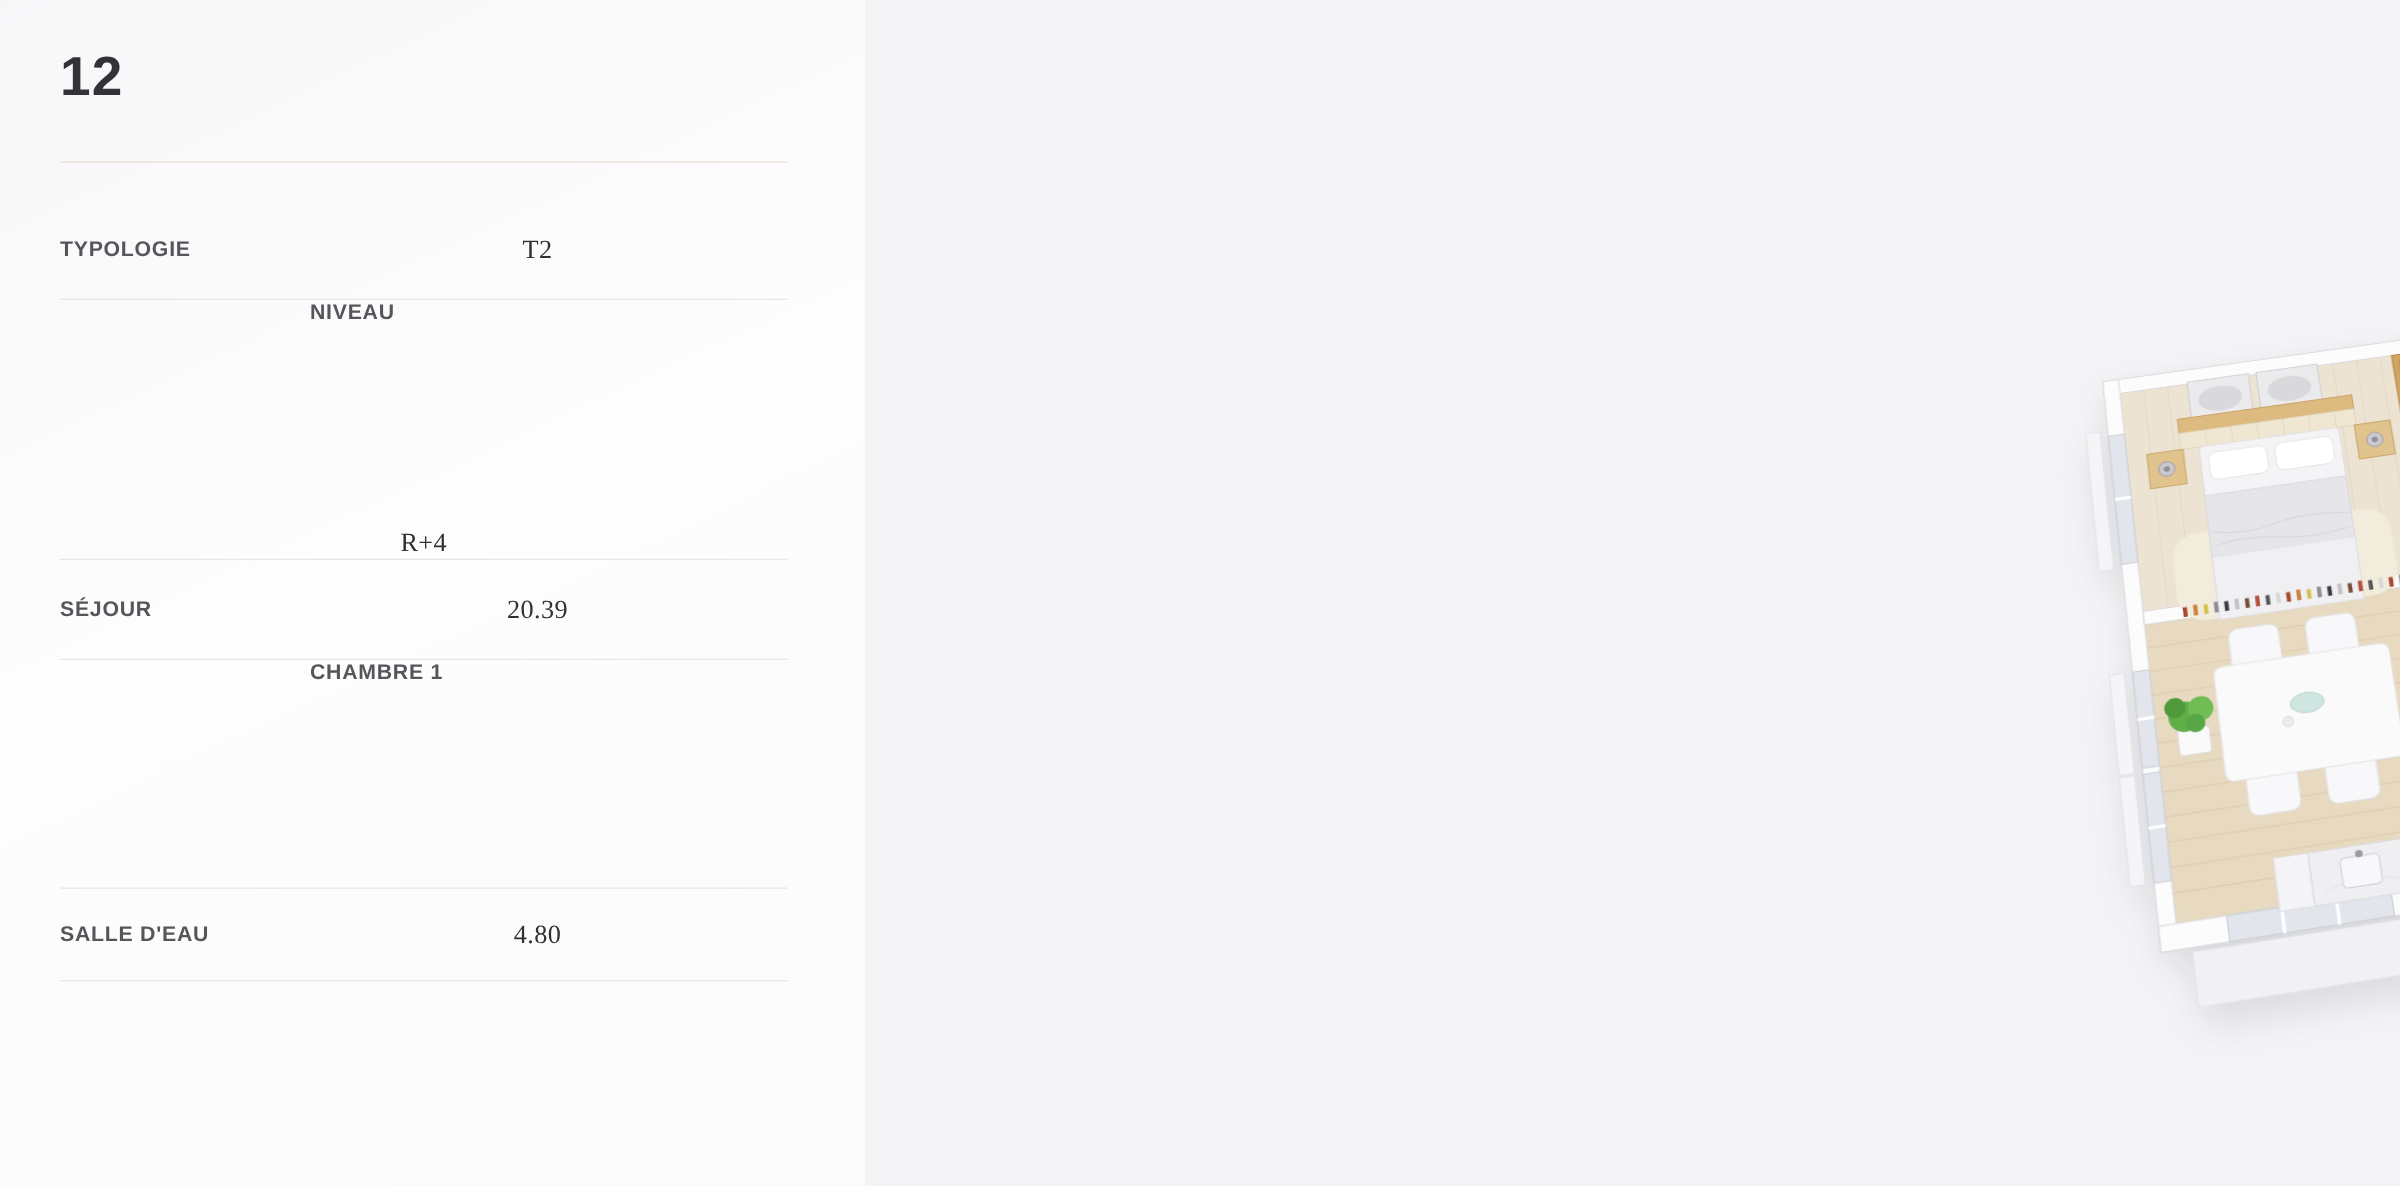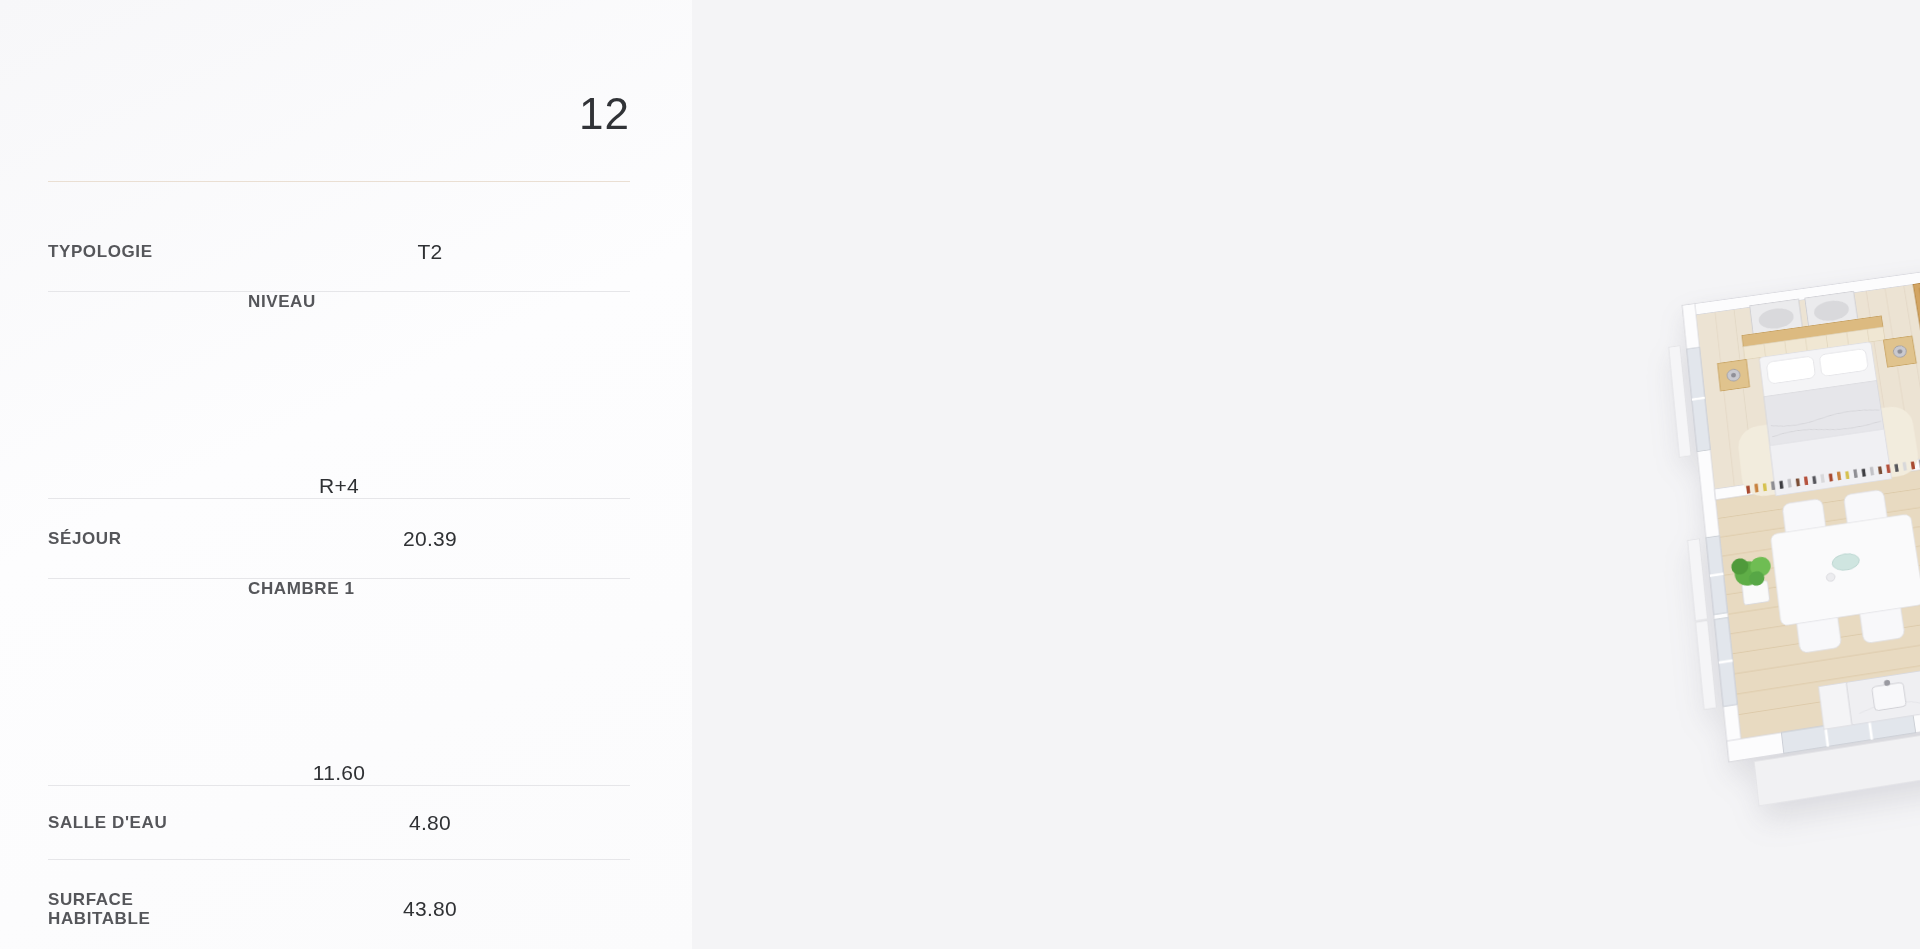--- a/index.html
+++ b/index.html
@@ -12,23 +12,23 @@
   .stage{position:absolute;inset:0;}
 
   
   .details-panel{
     position:absolute;left:0;top:0;width:692px;height:949px;
     background:linear-gradient(155deg,#f7f7f9 0%,#fdfdfe 45%,#fbfbfc 100%);
     z-index:5;
   }
   .panel-inner{margin:0 62px 0 48px;}
   .page-title{
-    margin:0;padding-top:92px;
-    font-size:44px;line-height:1;font-weight:normal;
-    color:#313337;text-align:right;letter-spacing:1px;
+    margin:0;padding-top:40px;
+    font-size:44px;line-height:1;font-weight:bold;
+    color:#313337;text-align:left;letter-spacing:1px;
   }
   .title-divider{
     border:none;height:1px;margin:45px 0 0 0;
     background:#eadfd3;
   }
   .details-table{margin-top:30px;}
   .row{
     display:flex;align-items:center;
     border-bottom:1px solid #e6e6e9;
     min-height:79px;
@@ -37,21 +37,21 @@
   .row.r5{min-height:73px;}
   .row.r6{min-height:98px;}
   .row .label{
     width:182px;flex:0 0 182px;
     font-size:17px;font-weight:bold;color:#55565a;
     letter-spacing:.6px;text-align:left;line-height:19px;
     text-transform:uppercase;
   }
   .row .value{
     flex:1;text-align:center;
-    font-size:21px;color:#2f3134;letter-spacing:.3px;
+    font-size:21px;color:#2f3134;letter-spacing:.3px;font-family:Liberation Serif, serif;
   }
 
   
   .viewer{position:absolute;left:692px;top:0;right:0;bottom:0;background:#f4f4f6;cursor:grab;}
   .plan-wrap{
     position:absolute;left:922px;top:159px;width:700px;height:662px;
     pointer-events:none;
   }
   .plan-wrap svg{
     width:700px;height:662px;
@@ -77,29 +77,24 @@
         <div class="row r2">
           <span class="label">NIVEAU</span>
           <span class="value">R+4</span>
         </div>
         <div class="row r3">
           <span class="label">SÉJOUR</span>
           <span class="value">20.39</span>
         </div>
         <div class="row r4">
           <span class="label">CHAMBRE 1</span>
-          <span class="value">11.60</span>
         </div>
         <div class="row r5">
           <span class="label">SALLE D'EAU</span>
           <span class="value">4.80</span>
-        </div>
-        <div class="row r6">
-          <span class="label">SURFACE HABITABLE</span>
-          <span class="value">43.80</span>
         </div>
       </div>
     </div>
   </aside>
 
   <div class="viewer">
     <div class="plan-wrap">
       <svg viewBox="-50 -40 740 700" xmlns="http://www.w3.org/2000/svg">
 
         <g>

